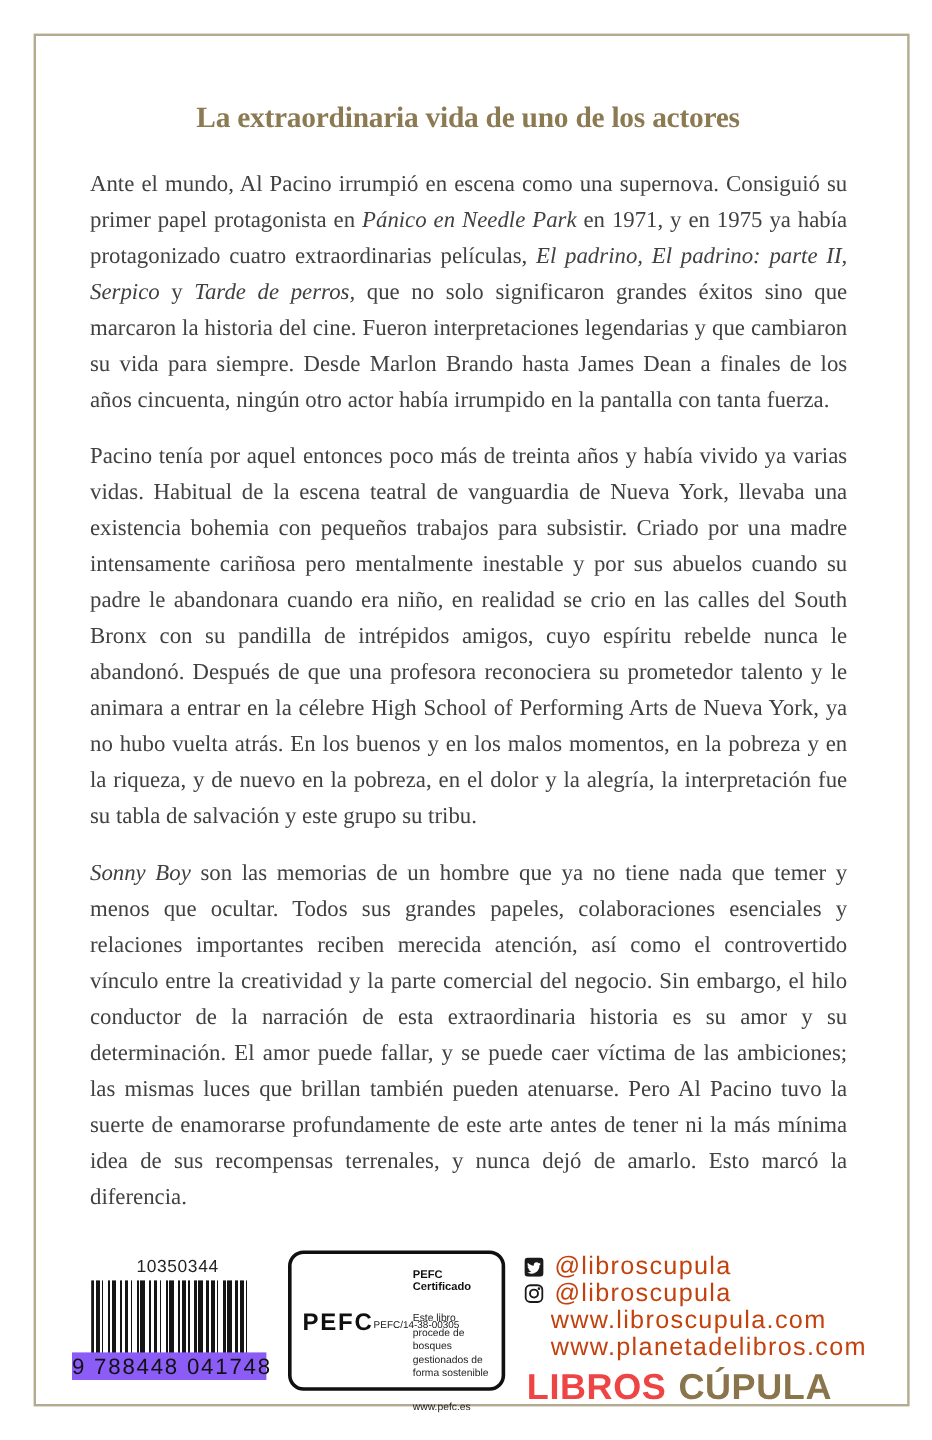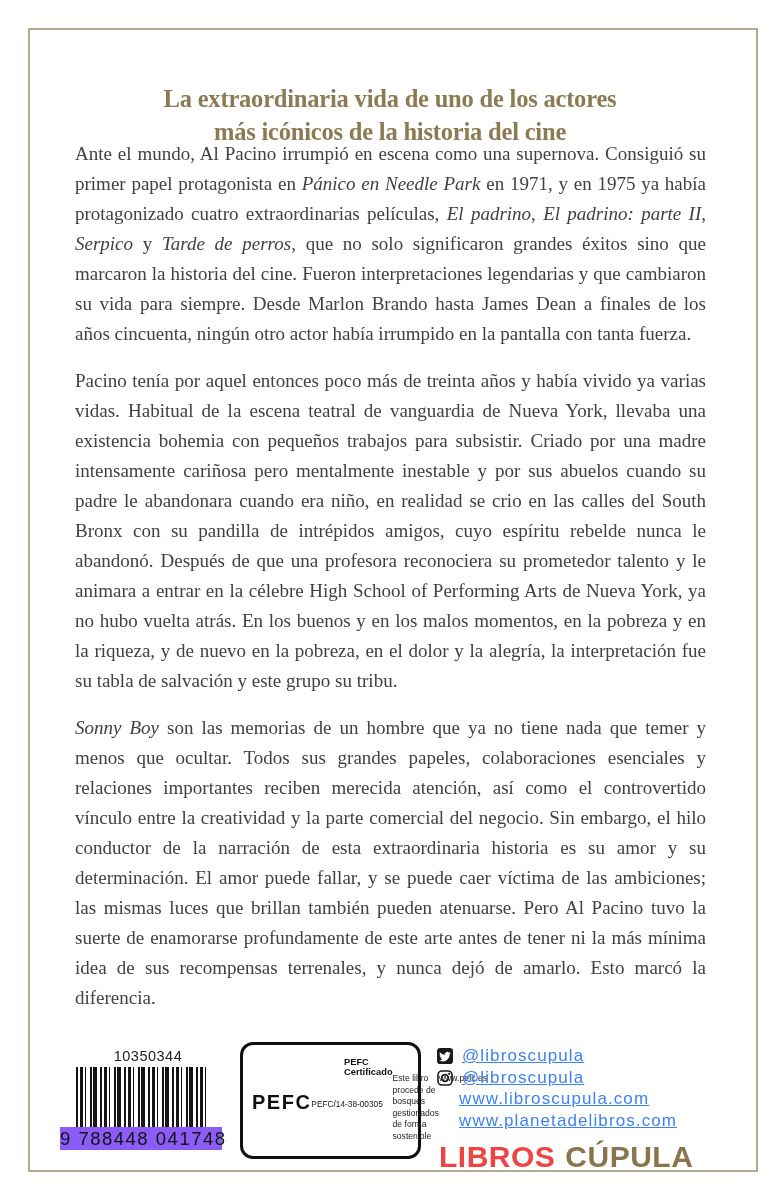--- a/index.html
+++ b/index.html
@@ -52,48 +52,47 @@
   
   .pefc-box {
     margin-left:18px; width:181px; height:117px; flex:none;
     border:3px solid #101010; border-radius:13px; background:#fff;
     display:flex; padding:9px 8px 7px 9px;
   }
   .pefc-left { width:84px; display:flex; flex-direction:row; align-items:center; }
   .pefc-left svg { width:58px; height:52px; }
   .pefc-word { font-weight:800; font-size:20px; letter-spacing:1.5px; color:#101010; margin-top:2px; }
   .pefc-license { font-size:8.3px; color:#171717; margin-top:5px; white-space:nowrap; }
-  .pefc-right { flex:1; padding-left:8px; padding-top:3px; display:flex; }
+  .pefc-right { flex:1; padding-left:8px; padding-top:3px; display:flex; flex-direction:column; }
   .pefc-title { font-weight:700; font-size:9.3px; color:#101010; }
   .pefc-desc { font-size:8.6px; line-height:11.5px; color:#1c1c1c; margin-top:16px; }
   .pefc-url { font-size:8.6px; color:#1c1c1c; margin-top:16px; }
 
   
   .social-block { margin-left:16px; padding-top:3px; }
   .social-row { display:flex; align-items:center; height:22px; }
   .social-row .s-icon { width:16px; height:16px; margin-right:9px; flex:none; }
-  .social-text { font-size:17px; letter-spacing:1.1px; color:#3b82f6;text-decoration:underline; }
+  .social-text { font-size:21px; letter-spacing:1.1px; color:#c2410c; }
   .site-row { padding-left:22px; height:22px; display:flex; align-items:flex-start; }
   .publisher-logo {
     margin-top:7px; padding-left:2px;
     font-size:30px; font-weight:800; letter-spacing:0.5px; white-space:nowrap;
   }
   .publisher-logo .pub-black { color:#ef4444; }
   .publisher-logo .pub-gold { color:#8a744c; margin-left:10px; }
 </style>
 </head>
 <body>
 
 <div class="page">
 
   <div class="frame"></div>
 
   <div class="headline">
     <div>La extraordinaria vida de uno de los actores</div>
-    <div>más icónicos de la historia del cine</div>
   </div>
 
   <div class="body-copy">
     <p><span>Ante el mundo, Al Pacino irrumpió en escena como una supernova. Consiguió su primer papel protagonista en </span><em>Pánico en Needle Park</em><span> en 1971, y en 1975 ya había protagonizado cuatro extraordinarias películas, </span><em>El padrino, El padrino: parte II, Serpico</em><span> y </span><em>Tarde de perros,</em><span> que no solo significaron grandes éxitos sino que marcaron la historia del cine. Fueron interpretaciones legendarias y que cambiaron su vida para siempre. Desde Marlon Brando hasta James Dean a finales de los años cincuenta, ningún otro actor había irrumpido en la pantalla con tanta fuerza.</span></p>
     <p><span>Pacino tenía por aquel entonces poco más de treinta años y había vivido ya varias vidas. Habitual de la escena teatral de vanguardia de Nueva York, llevaba una existencia bohemia con pequeños trabajos para subsistir. Criado por una madre intensamente cariñosa pero mentalmente inestable y por sus abuelos cuando su padre le abandonara cuando era niño, en realidad se crio en las calles del South Bronx con su pandilla de intrépidos amigos, cuyo espíritu rebelde nunca le abandonó. Después de que una profesora reconociera su prometedor talento y le animara a entrar en la célebre High School of Performing Arts de Nueva York, ya no hubo vuelta atrás. En los buenos y en los malos momentos, en la pobreza y en la riqueza, y de nuevo en la pobreza, en el dolor y la alegría, la interpretación fue su tabla de salvación y este grupo su tribu.</span></p>
     <p><em>Sonny Boy</em><span> son las memorias de un hombre que ya no tiene nada que temer y menos que ocultar. Todos sus grandes papeles, colaboraciones esenciales y relaciones importantes reciben merecida atención, así como el controvertido vínculo entre la creatividad y la parte comercial del negocio. Sin embargo, el hilo conductor de la narración de esta extraordinaria historia es su amor y su determinación. El amor puede fallar, y se puede caer víctima de las ambiciones; las mismas luces que brillan también pueden atenuarse. Pero Al Pacino tuvo la suerte de enamorarse profundamente de este arte antes de tener ni la más mínima idea de sus recompensas terrenales, y nunca dejó de amarlo. Esto marcó la diferencia.</span></p>
   </div>
 
   <div class="footer">
 

